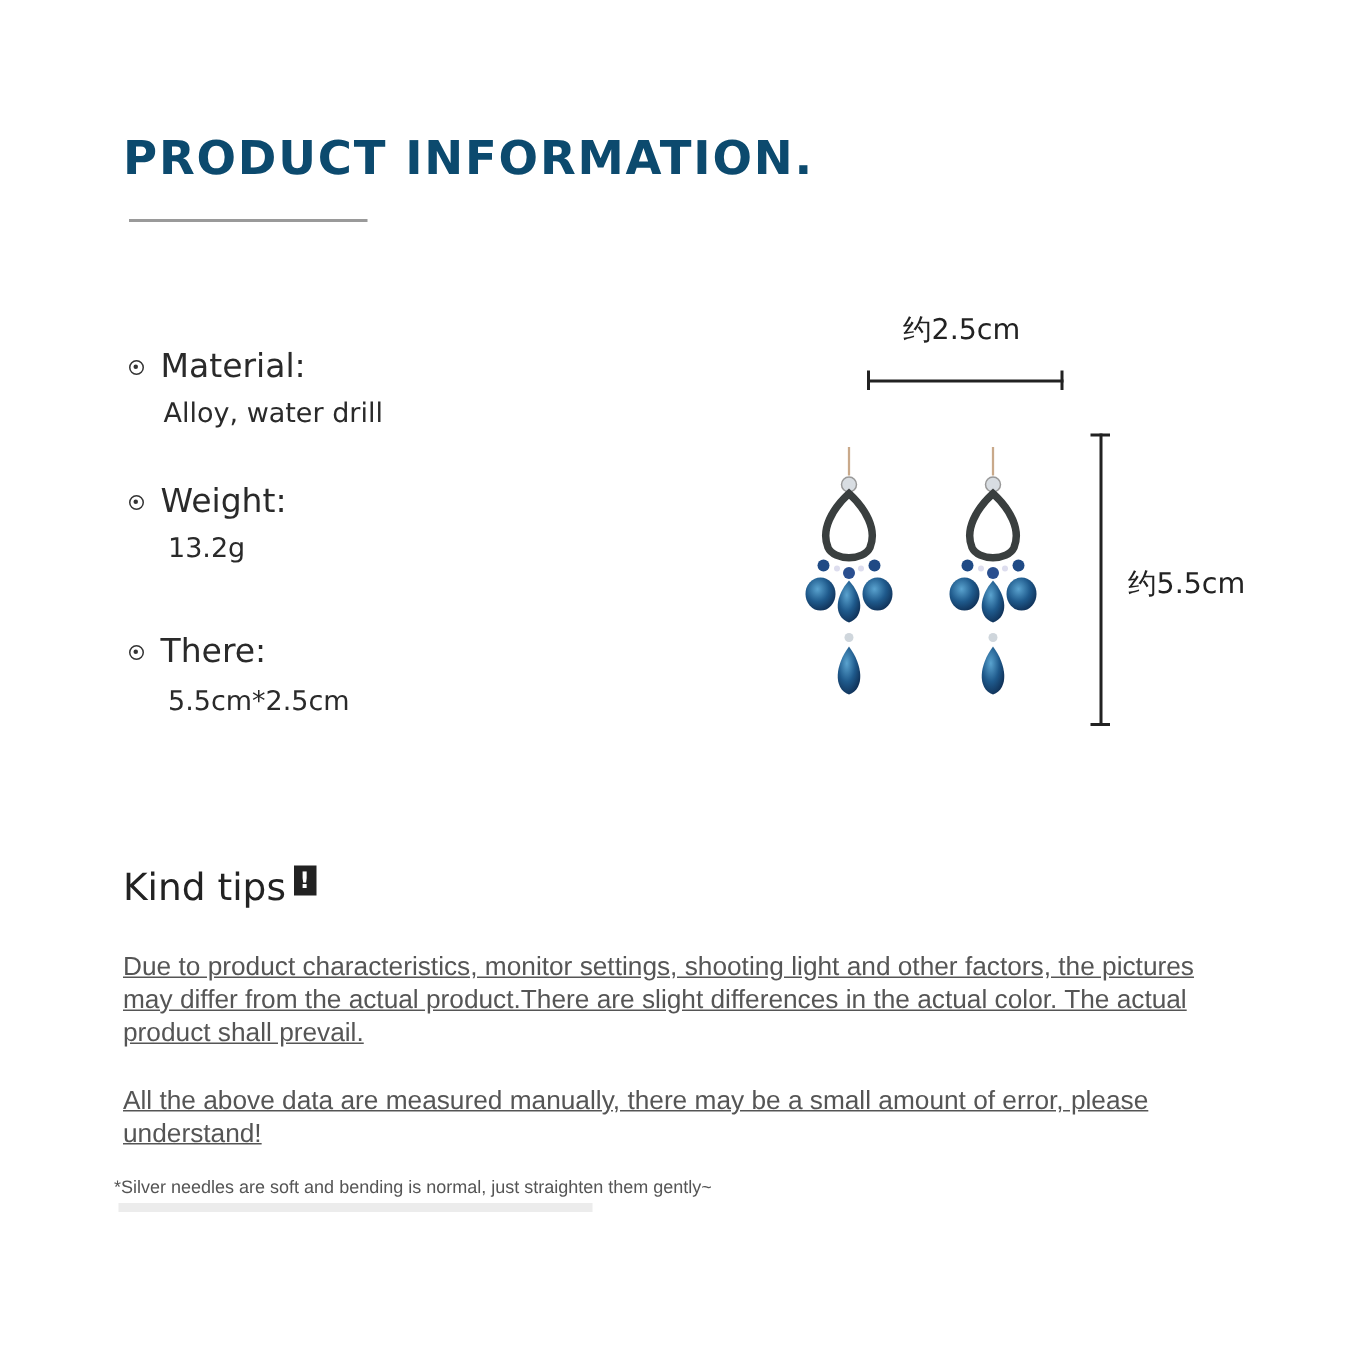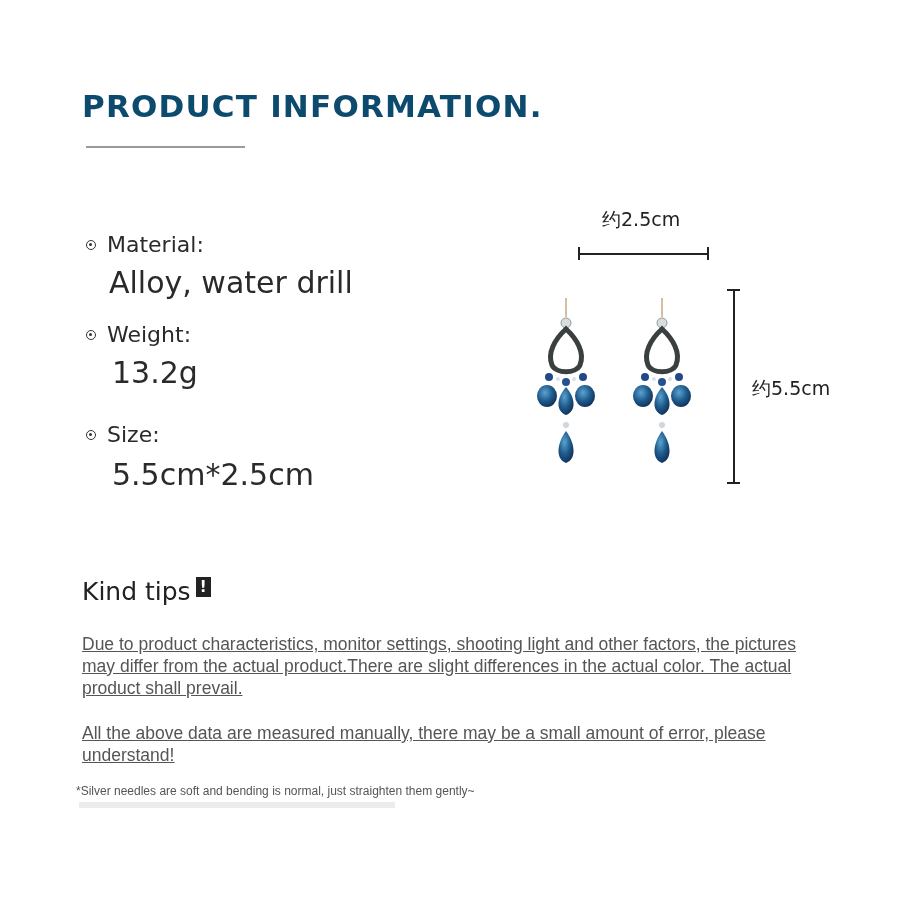--- a/index.html
+++ b/index.html
@@ -7,21 +7,21 @@
            font-family: "Liberation Sans", "DejaVu Sans", sans-serif; color: #222; }
     .abs { position: absolute; }
     .title { left: 82px; top: 88px; font-size: 31px; font-weight: 700; letter-spacing: 1.2px; color: #0c4a6e;
              font-family: "DejaVu Sans", sans-serif; }
     .title-rule { left: 86px; top: 146px; width: 159px; height: 2px; background: #9a9a9a; }
 
     .spec { left: 86px; }
     .spec-label { display: flex; align-items: center; font-size: 22px; color: #2a2a2a; font-family: "DejaVu Sans", sans-serif; }
     .bullet { width: 10px; height: 10px; border: 1.5px solid #333; border-radius: 50%; position: relative; margin-right: 11px; box-sizing: border-box; }
     .bullet::after { content: ""; position: absolute; left: 2px; top: 2px; width: 3px; height: 3px; background: #333; border-radius: 50%; }
-    .spec-value { font-size: 30px; color: #2a2a2a; margin-left: 23px; margin-top: 8px; font-family: "DejaVu Sans", sans-serif; }
+    .spec-value { font-size: 18px; color: #2a2a2a; margin-left: 23px; margin-top: 8px; font-family: "DejaVu Sans", sans-serif; }
 
     .dim-label { font-size: 19px; color: #222; font-family: "DejaVu Sans", sans-serif; }
     .hline { background: #222; }
 
     .earring-wrap { left: 535px; top: 295px; width: 180px; height: 180px; }
 
     .tips-heading { left: 82px; top: 577px; font-size: 25px; color: #222; display: flex; align-items: flex-start; font-family: "DejaVu Sans", sans-serif; }
     .excl { display: inline-block; width: 15px; height: 20px; background: #222; color: #fff; font-size: 15px; font-weight: 700;
             text-align: center; line-height: 20px; margin-left: 5px; }
     .para { left: 82px; width: 720px; font-size: 17.5px; line-height: 22px; color: #555; font-family: "Liberation Sans", sans-serif; text-decoration: underline; }
@@ -48,21 +48,21 @@
   <div class="spec-label">
     <span class="bullet"></span>
     <span>Weight:</span>
   </div>
   <div class="spec-value" style="margin-left:26px;">13.2g</div>
 </div>
 
 <div class="abs spec" style="top:422px;">
   <div class="spec-label">
     <span class="bullet"></span>
-    <span>Size:</span>
+    <span>There:</span>
   </div>
   <div class="spec-value" style="margin-left:26px; margin-top:10px;">5.5cm*2.5cm</div>
 </div>
 
 <div class="abs dim-label" style="left:602px; top:207px;">约2.5cm</div>
 <div class="abs" style="left:578px; top:247px; width:131px; height:13px;">
   <div class="abs hline" style="left:0; top:6px; width:131px; height:1.5px;"></div>
   <div class="abs hline" style="left:0; top:0; width:1.5px; height:13px;"></div>
   <div class="abs hline" style="left:129px; top:0; width:1.5px; height:13px;"></div>
 </div>

